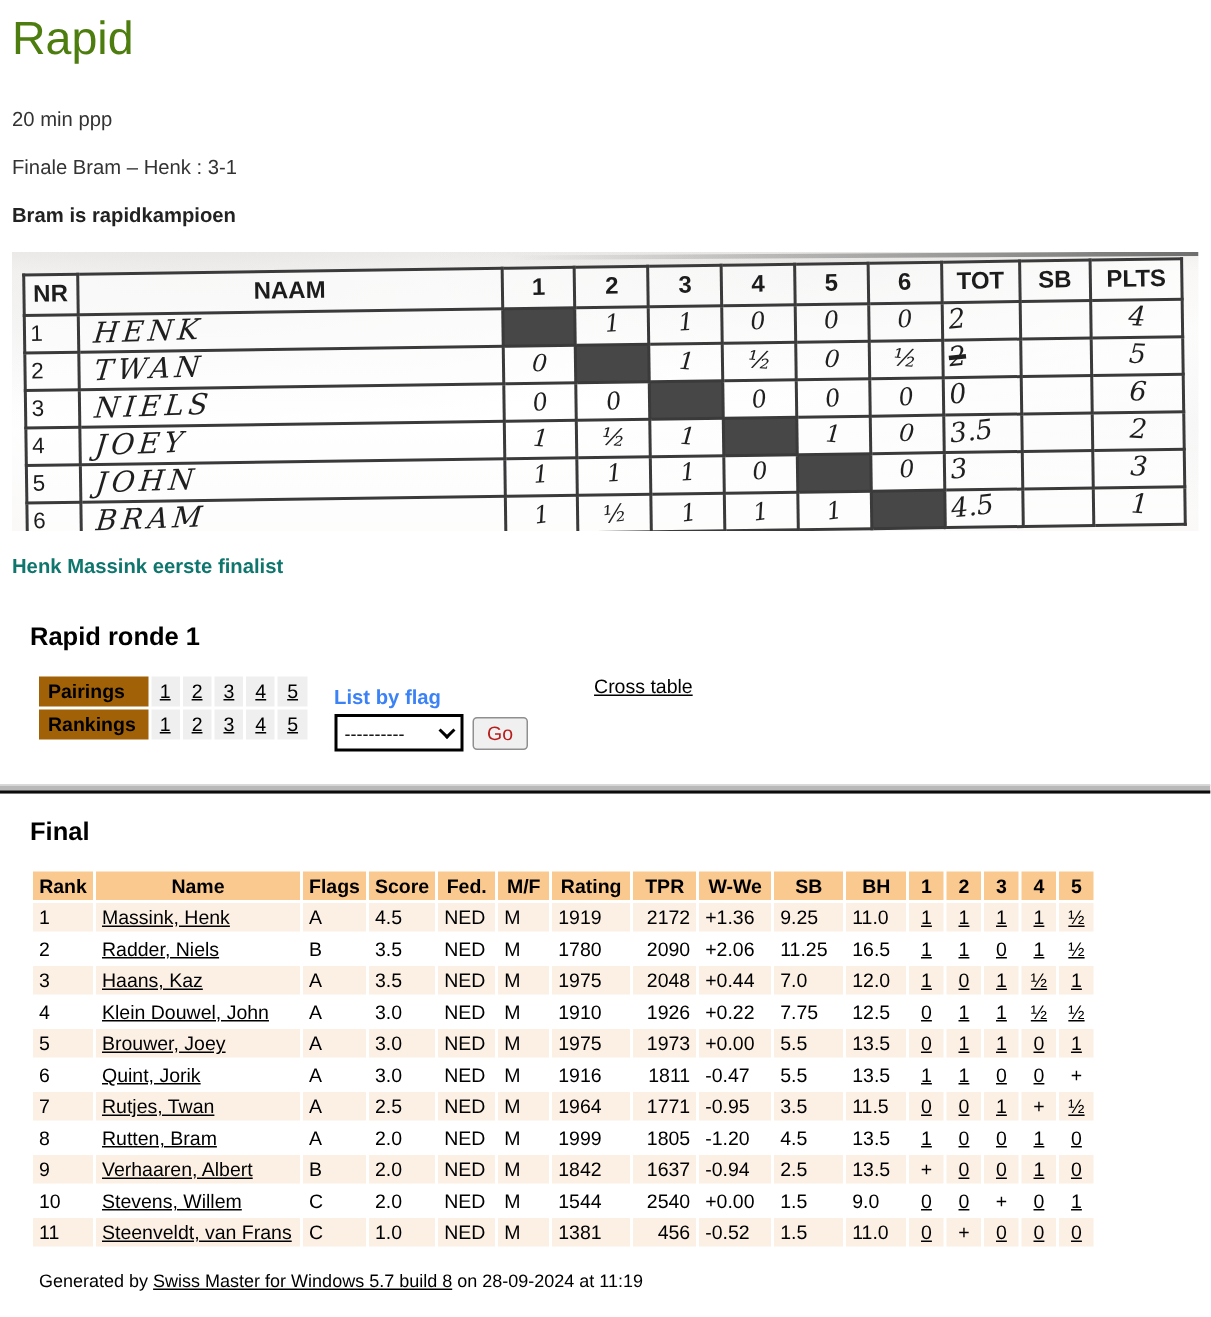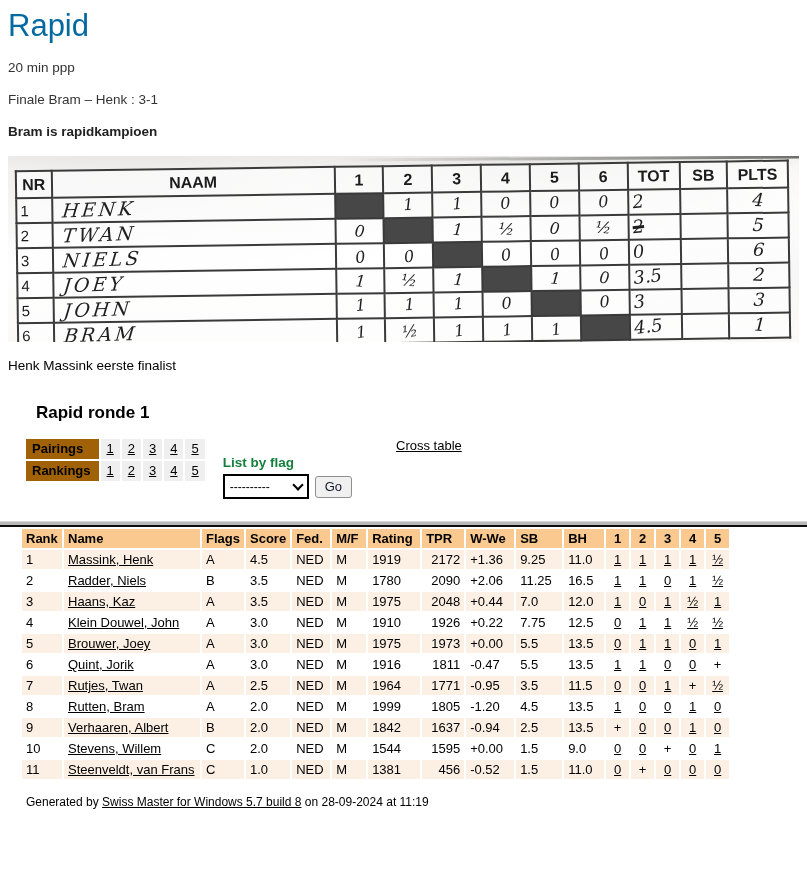--- a/index.html
+++ b/index.html
@@ -2,21 +2,21 @@
 <html><head>
 <meta charset="utf-8">
 <style>
   html,body{margin:0;padding:0;background:#fff;}
   body{
     width:807px;height:878px;overflow:hidden;
     font-family:"Liberation Sans", sans-serif;color:#333;
     padding:6px 0 0 0;box-sizing:border-box;
   }
   .page-pad{padding:0 8px;}
-  h1.page-title{font-size:31px;font-weight:normal;color:#0369a1;margin:2px 0 16px 0;letter-spacing:0;}
+  h1.page-title{font-size:31px;font-weight:normal;color:#4d7c0f;margin:2px 0 28px 0;letter-spacing:0;}
   p.intro-line{font-size:13.5px;margin:16px 0 17px 0;color:#333;}
   p.intro-line.bold{font-weight:bold;color:#222;}
 
   
   .scan{
     position:relative;width:791px;height:186px;margin:2px 0 16px 0;overflow:hidden;
     background:
       radial-gradient(ellipse at 15% 8%, rgba(120,120,120,0.10), transparent 45%),
       radial-gradient(ellipse at 70% 4%, rgba(120,120,120,0.12), transparent 35%),
       radial-gradient(ellipse at 95% 60%, rgba(140,140,140,0.07), transparent 40%),
@@ -53,54 +53,54 @@
   td.res-cell{text-align:center;}
   tr:nth-child(odd) td.res-cell .hw{transform:rotate(-4deg) translateY(-1px);}
   tr:nth-child(even) td.res-cell .hw{transform:rotate(5deg);}
   tr:nth-child(3n) td.res-cell .hw{transform:rotate(-7deg) translateY(1px);}
   td.tot-cell .hw{font-size:18px;transform:rotate(-5deg);}
   td.plts-cell{text-align:center;}
   td.plts-cell .hw{font-size:18px;transform:rotate(4deg);}
   .scratch{text-decoration:line-through;text-decoration-thickness:2.5px;}
 
   
-  .caption-line{font-size:13.5px;color:#000000;margin:8px 0 0 0;}
+  .caption-line{font-size:13.5px;color:#0f766e;margin:8px 0 0 0;font-weight:bold;}
   .inner{margin-left:12px;}
-  h2.section-heading{font-size:17px;font-weight:bold;color:#000;margin:30px 0 14px 16px;}
+  h2.section-heading{font-size:17px;font-weight:bold;color:#000;margin:30px 0 14px 0;}
   h2.final-heading{margin:16px 0 14px 0;}
 
   
   .nav-row{display:flex;align-items:flex-start;margin:0 0 0 4px;}
   table.nav-table{border-collapse:separate;border-spacing:2px;font-size:13px;}
   td.nav-label{background:#a16207;font-weight:bold;color:#000;padding:2px 8px 3px 6px;}
   td.nav-num{background:#EFEFEF;text-align:center;padding:2px 6px 3px 6px;}
   a{color:#000;text-decoration:underline;}
   .flag-block{margin-left:16px;}
-  .flag-label{font-size:13.5px;font-weight:bold;color:#15803d;margin:18px 0 4px 0;}
+  .flag-label{font-size:13.5px;font-weight:bold;color:#3b82f6;margin:8px 0 4px 0;}
   .flag-controls{display:flex;align-items:center;}
   .flag-select{
     border:2px solid #000;background:#fff;width:72px;height:21px;
     display:flex;align-items:center;justify-content:space-between;
     padding:0 5px;font-size:12px;color:#000;cursor:default;
   }
   .chev{width:6px;height:6px;border-right:2px solid #000;border-bottom:2px solid #000;
     transform:rotate(45deg);margin-bottom:3px;}
   .go-button{
-    margin-left:6px;font-size:13px;color:#0f172a;background:#f0f0f0;
+    margin-left:6px;font-size:13px;color:#b91c1c;background:#f0f0f0;
     border:1px solid #8f8f8f;border-radius:3px;padding:2px 9px 3px 9px;
     font-family:"Liberation Sans", sans-serif;
   }
   .cross-link{margin-left:44px;font-size:13px;margin-top:1px;}
 
   .divider{height:3px;background:#b9b9b9;border-top:1px solid #d6d6d6;border-bottom:2px solid #0c0c0c;margin:22px 0 0 0;}
 
   
   table.final{border-collapse:separate;border-spacing:2px;font-size:13px;margin-left:0;}
   table.final th{
-    background:#FAC98F;color:#000;font-weight:bold;text-align:left;
+    background:#FAC98F;color:#000;font-weight:bold;text-align:center;
     padding:1px 4px;white-space:nowrap;
   }
   table.final th.rh{text-align:center;padding:2px 3px;}
   table.final td{padding:2px 4px;white-space:nowrap;color:#000;}
   tr.tint td{background:#FCF0E5;}
   tr.plain td{background:#FFFFFF;}
   td.c-rank{width:32px;} td.c-name{width:128px;margin-top:27px;} td.c-flags{width:34px;}
   td.c-score{width:36px;} td.c-fed{width:30px;} td.c-mf{width:26px;}
   td.c-rating{width:44px;} td.c-tpr{width:34px;text-align:right;}
   td.c-wwe{width:40px;} td.c-sb{width:38px;} td.c-bh{width:32px;}
@@ -255,20 +255,21 @@
       </div>
     </div>
 
     <a class="cross-link" href="#">Cross table</a>
   </div>
 </div>
 
 <div class="divider"></div>
 
 <div class="inner page-pad">
+  <h2 class="section-heading final-heading">Final</h2>
 
   <table class="final">
     <thead>
         <tr id="final-head">
           <th>Rank</th>
           <th>Name</th>
           <th>Flags</th>
           <th>Score</th>
           <th>Fed.</th>
           <th>M/F</th>
@@ -448,21 +449,21 @@
           <td class="c-rnd"><a href="#">0</a></td>
         </tr>
         <tr class="plain">
           <td class="c-rank">10</td>
           <td class="c-name"><a href="#">Stevens, Willem</a></td>
           <td class="c-flags">C</td>
           <td class="c-score">2.0</td>
           <td class="c-fed">NED</td>
           <td class="c-mf">M</td>
           <td class="c-rating">1544</td>
-          <td class="c-tpr">1595</td>
+          <td class="c-tpr">2540</td>
           <td class="c-wwe">+0.00</td>
           <td class="c-sb">1.5</td>
           <td class="c-bh">9.0</td>
           <td class="c-rnd"><a href="#">0</a></td>
           <td class="c-rnd"><a href="#">0</a></td>
           <td class="c-rnd"><span>+</span></td>
           <td class="c-rnd"><a href="#">0</a></td>
           <td class="c-rnd"><a href="#">1</a></td>
         </tr>
         <tr class="tint">

